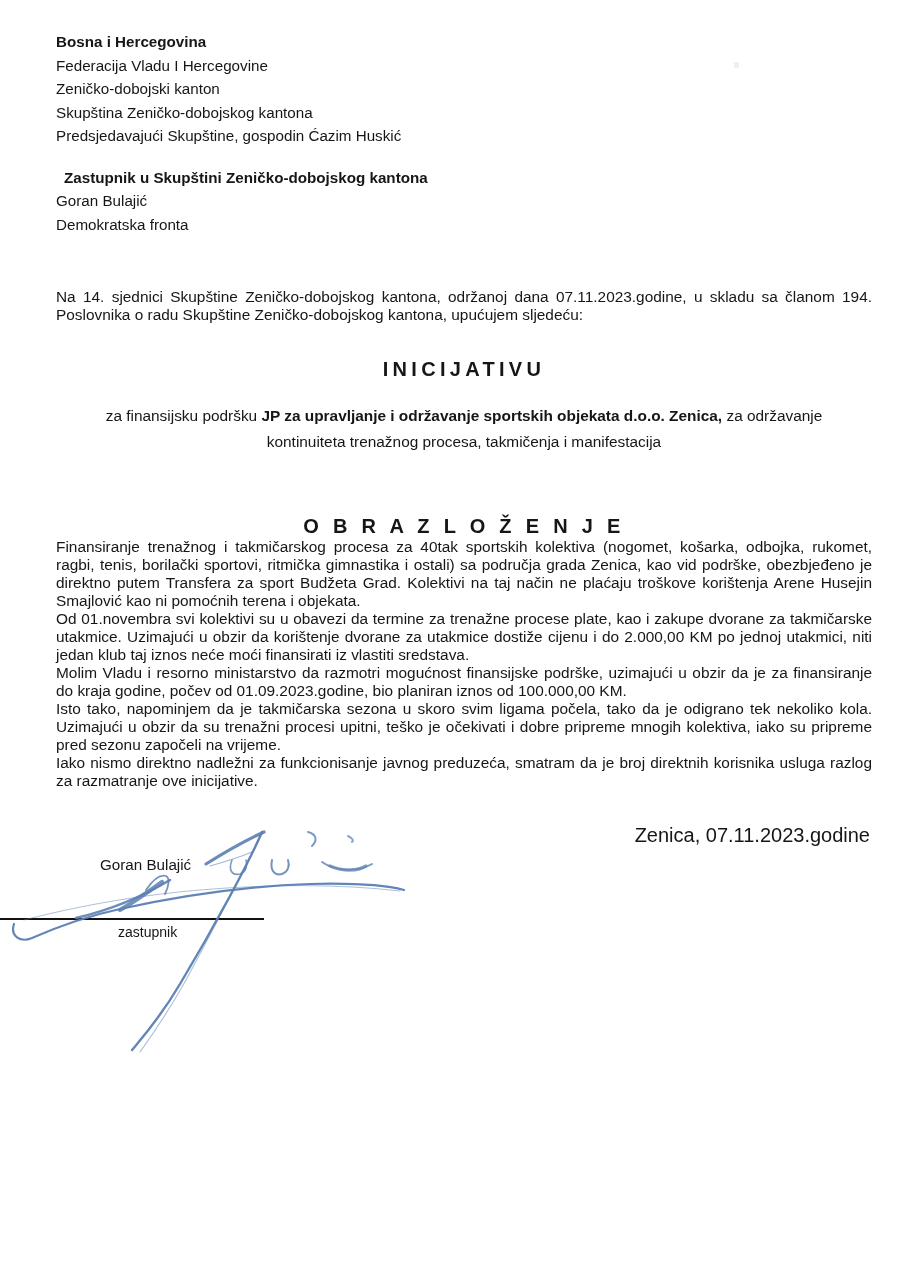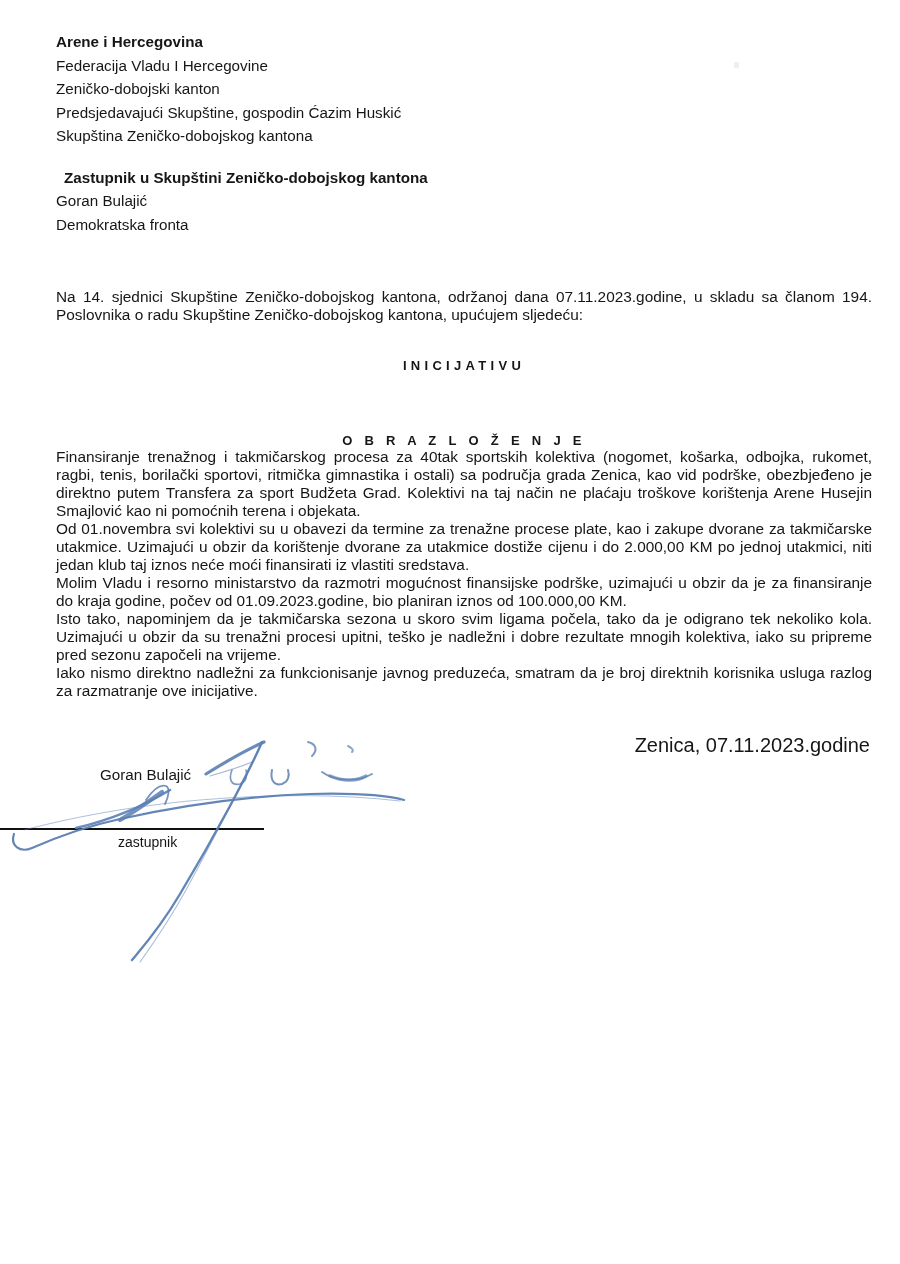--- a/index.html
+++ b/index.html
@@ -48,21 +48,21 @@
     text-justify: inter-word;
     margin: 0;
   }
   .para.intro { margin-top: 52px; }
   .para.body  { }
 
   
   .heading-center {
     text-align: center;
     font-weight: bold;
-    font-size: 13px;
+    font-size: 20px;
     letter-spacing: 4.3px;
   }
   .heading-center.initiative { margin-top: 34px; }
   .heading-center.explanation { margin-top: 60px; }
 
   .subtitle {
     margin-top: 22px;
     text-align: center;
     font-size: 15.4px;
     line-height: 26px;
@@ -125,44 +125,47 @@
 </head>
 <body>
 
 <div class="page">
 
   <div class="scan-speck"></div>
 
   <div class="content">
 
     <div class="addr-block">
-      <div class="line bold">Arene i Hercegovina</div>
+      <div class="line bold">Bosna i Hercegovina</div>
       <div class="line">Federacija Vladu I Hercegovine</div>
       <div class="line">Zeničko-dobojski kanton</div>
+      <div class="line">Skupština Zeničko-dobojskog kantona</div>
       <div class="line">Predsjedavajući Skupštine, gospodin Ćazim Huskić</div>
-      <div class="line">Skupština Zeničko-dobojskog kantona</div>
     </div>
 
     <div class="author-block">
       <div class="line bold">Zastupnik u Skupštini Zeničko-dobojskog kantona</div>
       <div class="line">Goran Bulajić</div>
       <div class="line">Demokratska fronta</div>
     </div>
 
     <p class="para intro">Na 14. sjednici Skupštine Zeničko-dobojskog kantona, održanoj dana 07.11.2023.godine, u skladu sa članom 194. Poslovnika o radu Skupštine Zeničko-dobojskog kantona, upućujem sljedeću:</p>
 
     <div class="heading-center initiative">INICIJATIVU</div>
 
+    <div class="subtitle">
+      <span>za finansijsku podršku </span><b>JP za upravljanje i održavanje sportskih objekata d.o.o. Zenica,</b><span> za održavanje kontinuiteta trenažnog procesa, takmičenja i manifestacija</span>
+    </div>
 
     <div class="heading-center explanation">O B R A Z L O Ž E N J E</div>
 
     <p class="para body">Finansiranje trenažnog i takmičarskog procesa za 40tak sportskih kolektiva (nogomet, košarka, odbojka, rukomet, ragbi, tenis, borilački sportovi, ritmička gimnastika i ostali) sa područja grada Zenica, kao vid podrške, obezbjeđeno je direktno putem Transfera za sport Budžeta Grad. Kolektivi na taj način ne plaćaju troškove korištenja Arene Husejin Smajlović kao ni pomoćnih terena i objekata.</p>
     <p class="para body">Od 01.novembra svi kolektivi su u obavezi da termine za trenažne procese plate, kao i zakupe dvorane za takmičarske utakmice. Uzimajući u obzir da korištenje dvorane za utakmice dostiže cijenu i do 2.000,00 KM po jednoj utakmici, niti jedan klub taj iznos neće moći finansirati iz vlastiti sredstava.</p>
     <p class="para body">Molim Vladu i resorno ministarstvo da razmotri mogućnost finansijske podrške, uzimajući u obzir da je za finansiranje do kraja godine, počev od 01.09.2023.godine, bio planiran iznos od 100.000,00 KM.</p>
-    <p class="para body">Isto tako, napominjem da je takmičarska sezona u skoro svim ligama počela, tako da je odigrano tek nekoliko kola. Uzimajući u obzir da su trenažni procesi upitni, teško je nadležni i dobre rezultate mnogih kolektiva, iako su pripreme pred sezonu započeli na vrijeme.</p>
+    <p class="para body">Isto tako, napominjem da je takmičarska sezona u skoro svim ligama počela, tako da je odigrano tek nekoliko kola. Uzimajući u obzir da su trenažni procesi upitni, teško je očekivati i dobre pripreme mnogih kolektiva, iako su pripreme pred sezonu započeli na vrijeme.</p>
     <p class="para body">Iako nismo direktno nadležni za funkcionisanje javnog preduzeća, smatram da je broj direktnih korisnika usluga razlog za razmatranje ove inicijative.</p>
 
     <div class="sig-area">
 
       <div class="place-date">Zenica, 07.11.2023.godine</div>
 
       <div class="sig-name">Goran Bulajić</div>
       <div class="sig-rule"></div>
       <div class="sig-role">zastupnik</div>
 

